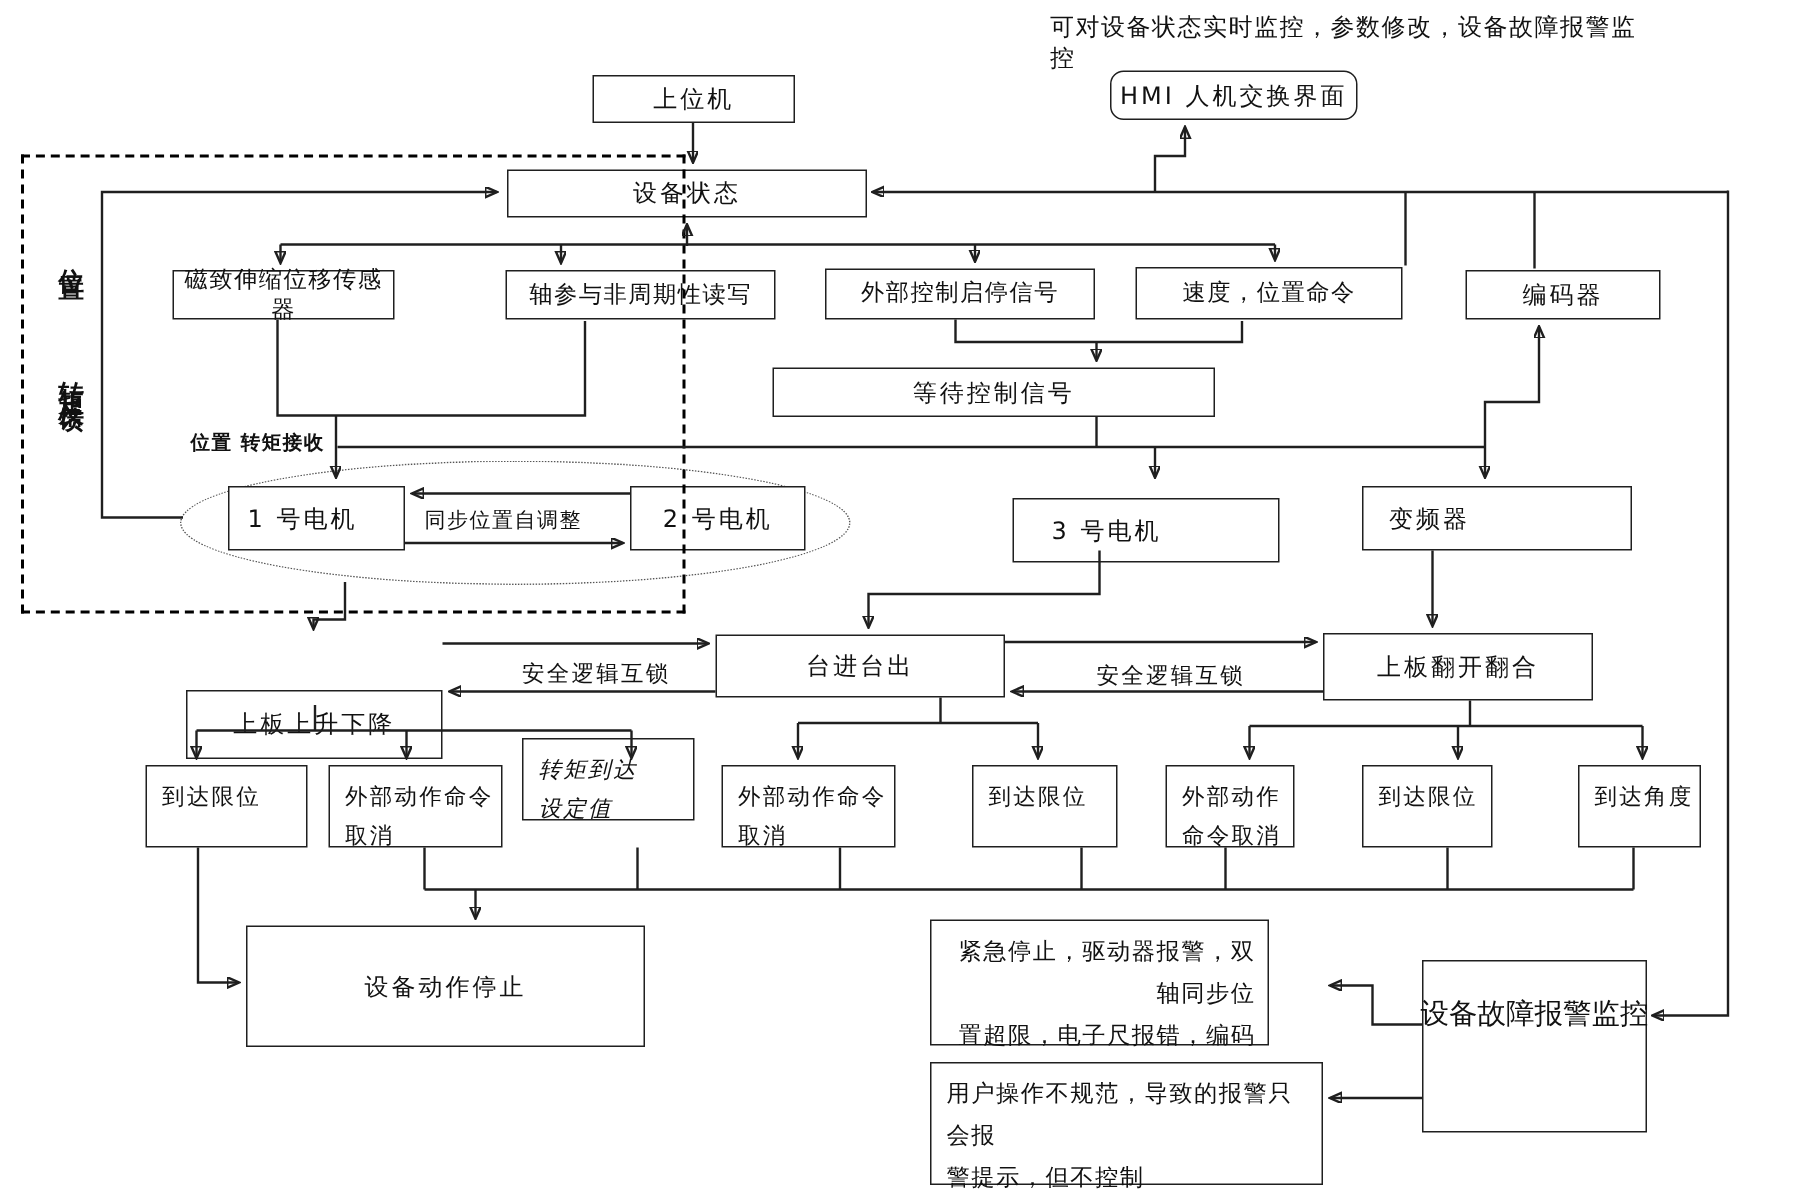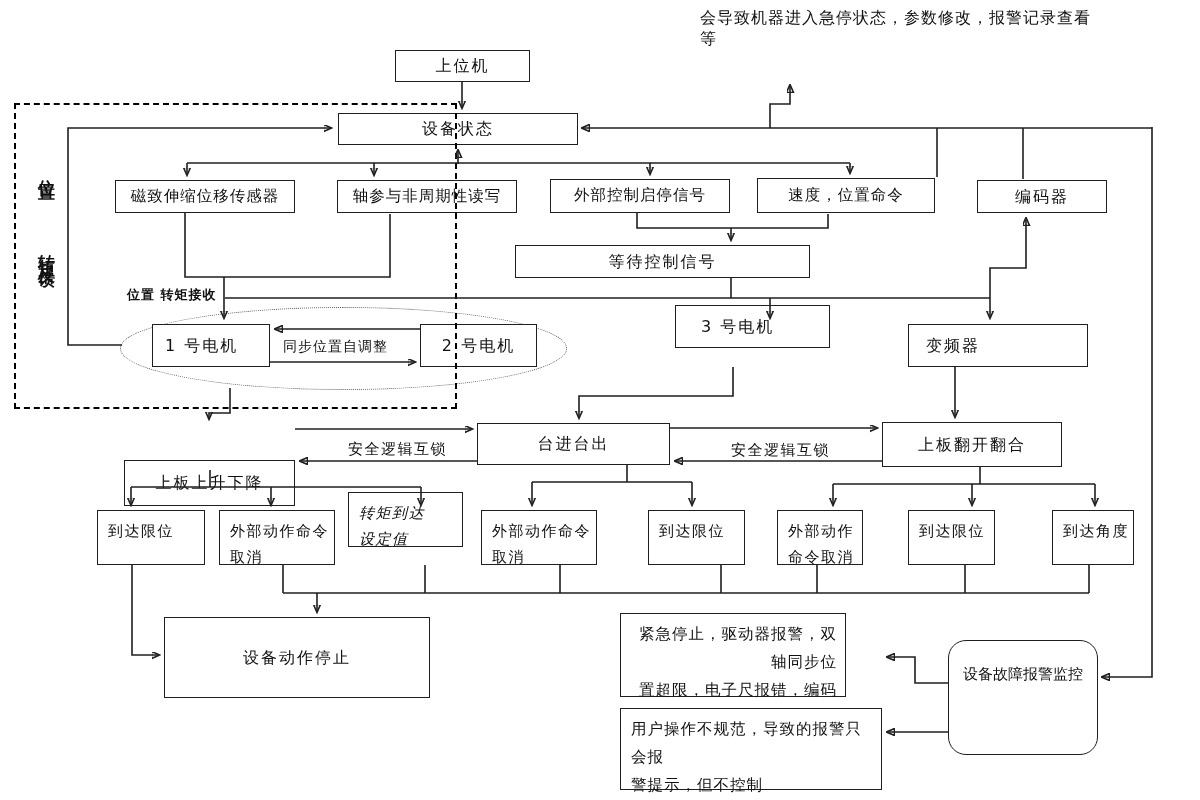--- a/index.html
+++ b/index.html
@@ -11,48 +11,48 @@
      font-size:16px;letter-spacing:2px;z-index:10;line-height:1.25;}
   .tl{align-items:flex-start;justify-content:flex-start;text-align:left;
       padding:7px 4px 11px 10px;font-size:15px;letter-spacing:1.5px;line-height:1.75;
       white-space:pre-line;}
   .leftpad{justify-content:flex-start;text-align:left;}
   .rounded{border-radius:9px;}
   
   #n-host{left:395px;top:50px;width:135px;height:32px;}
   #n-hmi{left:740px;top:47px;width:165px;height:33px;}
   #n-status{left:338px;top:113px;width:240px;height:32px;}
-  #n-sensor{left:115px;top:180px;width:180px;height:33px;font-size:15.5px;letter-spacing:1px;}
+  #n-sensor{left:115px;top:180px;width:148px;height:33px;font-size:15.5px;letter-spacing:1px;}
   #n-axis{left:337px;top:180px;width:180px;height:33px;font-size:15.5px;letter-spacing:1px;}
   #n-ext{left:550px;top:179px;width:180px;height:34px;font-size:15.5px;letter-spacing:1px;}
   #n-speed{left:757px;top:178px;width:178px;height:35px;font-size:15.5px;letter-spacing:1px;}
   #n-encoder{left:977px;top:180px;width:130px;height:33px;}
   #n-wait{left:515px;top:245px;width:295px;height:33px;}
   #n-motor1{left:152px;top:324px;width:118px;height:43px;padding-left:12px;}
   #n-motor2{left:420px;top:324px;width:117px;height:43px;}
-  #n-motor3{left:675px;top:305px;width:155px;height:43px;padding-left:25px;}
+  #n-motor3{left:675px;top:332px;width:178px;height:43px;padding-left:25px;}
   #n-vfd{left:908px;top:324px;width:180px;height:43px;padding-left:17px;}
   #n-plift{left:124px;top:424px;width:171px;height:46px;margin-top:36px;}
   #n-tio{left:477px;top:423px;width:193px;height:42px;}
   #n-pflip{left:882px;top:422px;width:180px;height:45px;}
   #n-b1{left:97px;top:510px;width:108px;height:55px;}
   #n-b2{left:219px;top:510px;width:116px;height:55px;}
   #n-b3{left:348px;top:492px;width:115px;height:55px;font-style:italic;}
   #n-b4{left:481px;top:510px;width:116px;height:55px;}
   #n-b5{left:648px;top:510px;width:97px;height:55px;}
   #n-b6{left:777px;top:510px;width:86px;height:55px;}
   #n-b7{left:908px;top:510px;width:87px;height:55px;}
   #n-b8{left:1052px;top:510px;width:82px;height:55px;}
   #n-stop{left:164px;top:617px;width:266px;height:81px;}
   #n-alarm1{left:620px;top:613px;width:226px;height:84px;padding:6px 8px 0 16px;
             font-size:15.5px;line-height:28px;letter-spacing:1px;text-align:right;}
   #n-alarm2{left:620px;top:708px;width:262px;height:82px;padding:6px 8px 0 10px;
             font-size:15.5px;line-height:28px;letter-spacing:1px;}
   #n-fault{left:948px;top:640px;width:150px;height:115px;align-items:flex-start;
-           padding-top:24px;font-size:15px;letter-spacing:0;white-space:nowrap;border-radius:18px;}
+           padding-top:24px;font-size:19px;letter-spacing:0;white-space:nowrap;}
   
   #dashed-region{position:absolute;left:14px;top:103px;width:439px;height:302px;
     border:2.5px dashed #000;z-index:30;pointer-events:none;background:transparent;}
   
   #motor-ellipse{position:absolute;left:120px;top:307px;width:445px;height:81px;
     border:1.6px dotted #555;border-radius:50%;z-index:5;}
   
   .lbl{position:absolute;z-index:35;background:transparent;}
   #l-note{left:700px;top:8px;width:400px;font-size:16px;letter-spacing:1px;}
   #l-fb1{left:36px;top:165px;writing-mode:vertical-rl;text-orientation:upright;
@@ -68,20 +68,21 @@
   #wires path{stroke:#1f1f1f;stroke-width:1.6;fill:none;}
 </style>
 </head>
 <body>
 
 <div id="stage">
 
   <div id="motor-ellipse"></div>
 
   <div class="b" id="n-host">上位机</div>
+  <div class="b rounded" id="n-hmi">HMI 人机交换界面</div>
   <div class="b" id="n-status">设备状态</div>
   <div class="b" id="n-sensor">磁致伸缩位移传感器</div>
   <div class="b" id="n-ext">外部控制启停信号</div>
   <div class="b" id="n-axis">轴参与非周期性读写</div>
   <div class="b" id="n-speed">速度，位置命令</div>
   <div class="b" id="n-encoder">编码器</div>
   <div class="b" id="n-wait">等待控制信号</div>
   <div class="b leftpad" id="n-motor1">1 号电机</div>
   <div class="b" id="n-motor2">2 号电机</div>
   <div class="b leftpad" id="n-motor3">3 号电机</div>
@@ -104,21 +105,21 @@
   <div class="b" id="n-stop">设备动作停止</div>
   <div class="b tl" id="n-alarm1">紧急停止，驱动器报警，双轴同步位
 置超限，电子尺报错，编码器报错，
 会导致机器进入急停状态</div>
   <div class="b tl" id="n-alarm2">用户操作不规范，导致的报警只会报
 警提示，但不控制</div>
   <div class="b" id="n-fault">设备故障报警监控</div>
 
   <div id="dashed-region"></div>
 
-  <div class="lbl" id="l-note">会导致机器进入急停状态，参数修改，报警记录查看等</div>
+  <div class="lbl" id="l-note">可对设备状态实时监控，参数修改，设备故障报警监控</div>
   <div class="lbl" id="l-fb1">位置</div>
   <div class="lbl" id="l-fb2">转矩反馈</div>
   <div class="lbl" id="l-recv">位置 转矩接收</div>
   <div class="lbl" id="l-sync">同步位置自调整</div>
   <div class="lbl" id="l-int1">安全逻辑互锁</div>
   <div class="lbl" id="l-int2">安全逻辑互锁</div>
 
   <svg id="wires" viewBox="0 0 1200 800">
     <defs>
       <marker id="ah" markerWidth="9" markerHeight="8" refX="7.5" refY="3.5" orient="auto" markerUnits="userSpaceOnUse">

